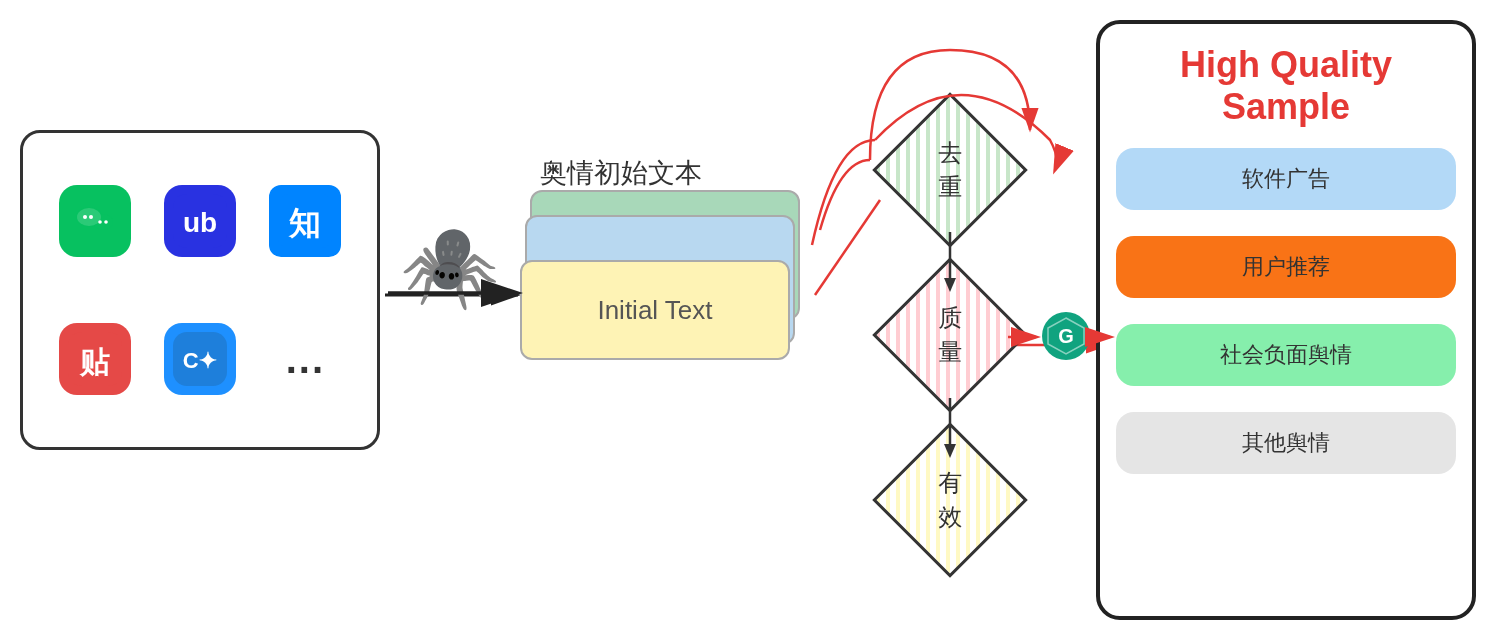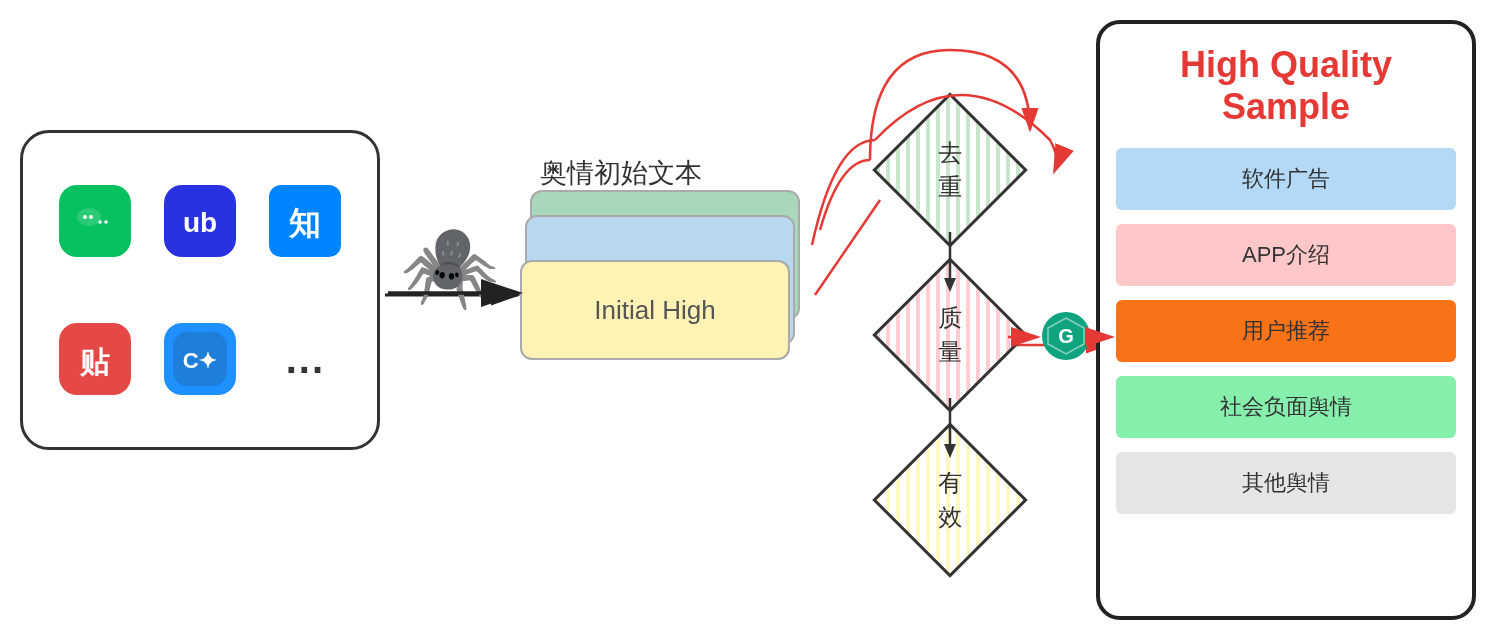--- a/index.html
+++ b/index.html
@@ -19,21 +19,21 @@
     }
 
     
     .sources-box {
       position: absolute;
       left: 20px;
       top: 130px;
       width: 360px;
       height: 320px;
       border: 3px solid #333;
-      border-radius: 29px;
+      border-radius: 20px;
       display: grid;
       grid-template-columns: 1fr 1fr 1fr;
       grid-template-rows: 1fr 1fr;
       gap: 10px;
       padding: 24px;
       background: #fff;
     }
 
     .source-icon {
       display: flex;
@@ -202,23 +202,23 @@
     .hq-title {
       text-align: center;
       font-size: 36px;
       font-weight: bold;
       color: #e53935;
       margin-bottom: 20px;
       font-family: 'Arial', sans-serif;
     }
 
     .hq-item {
-      border-radius: 6px;
+      border-radius: 18px;
       padding: 14px 20px;
-      margin-bottom: 14px;
+      margin-bottom: 26px;
       font-size: 22px;
       text-align: center;
       color: #333;
       border: 2px solid transparent;
     }
 
     .hq-blue { background: #b3d9f7; }
     .hq-pink { background: #ffc8c8; }
     .hq-yellow { background: #f97316; }
     .hq-purple { background: #86efac; }
@@ -327,21 +327,21 @@
     </div>
   </div>
 
   <div class="spider">🕷️</div>
 
   <div class="text-stack">
     <div class="stack-label">奥情初始文本</div>
     <div class="stack-card stack-card-1"></div>
     <div class="stack-card stack-card-2"></div>
     <div class="stack-card stack-card-3">
-      <span>Initial High</span>
+      <span>Initial Text</span>
     </div>
   </div>
 
   <div style="position:absolute; left:895px; top:115px;">
     <div style="width:110px; height:110px; transform:rotate(45deg); border:3px solid #333; background: repeating-linear-gradient(45deg, #c8e6c9 0px, #c8e6c9 4px, #fff 4px, #fff 10px); display:flex; align-items:center; justify-content:center;">
       <div style="transform:rotate(-45deg); font-size:24px; color:#333; text-align:center; line-height:1.4; white-space:pre-line;">去<br>重</div>
     </div>
   </div>
 
   <div style="position:absolute; left:895px; top:280px;">
@@ -363,23 +363,20 @@
 
       <path d="M26 8 L44 18 L44 34 L26 44 L8 34 L8 18 Z" fill="none" stroke="white" stroke-width="1.5" opacity="0.5"></path>
     </svg>
   </div>
   <div style="position:absolute; left:1098px; top:323px; font-size:20px; color:#333;">GPT</div>
 
   <div class="hq-box">
     <div class="hq-title">High Quality Sample</div>
     <div class="hq-item hq-blue">
       <span>软件广告</span>
-    </div>
-    <div class="hq-item hq-pink">
-      <span>APP介绍</span>
     </div>
     <div class="hq-item hq-yellow">
       <span>用户推荐</span>
     </div>
     <div class="hq-item hq-purple">
       <span>社会负面舆情</span>
     </div>
     <div class="hq-item hq-green">
       <span>其他舆情</span>
     </div>

